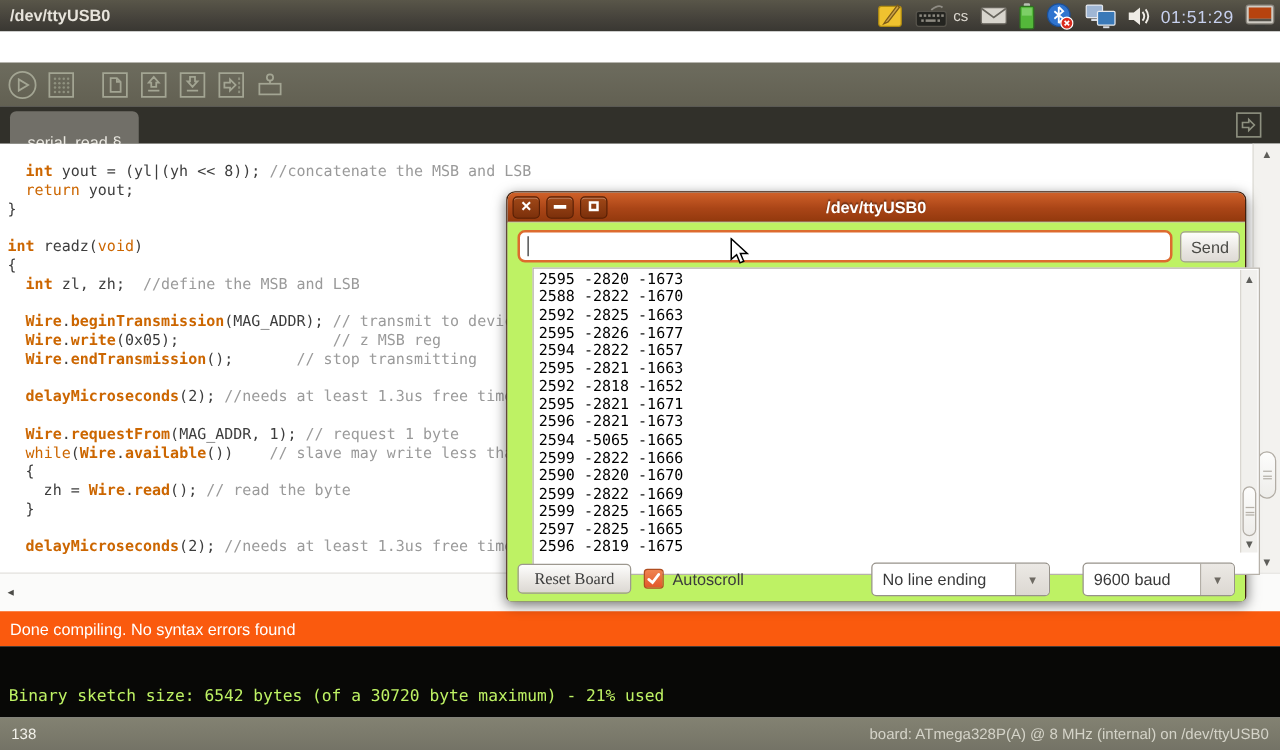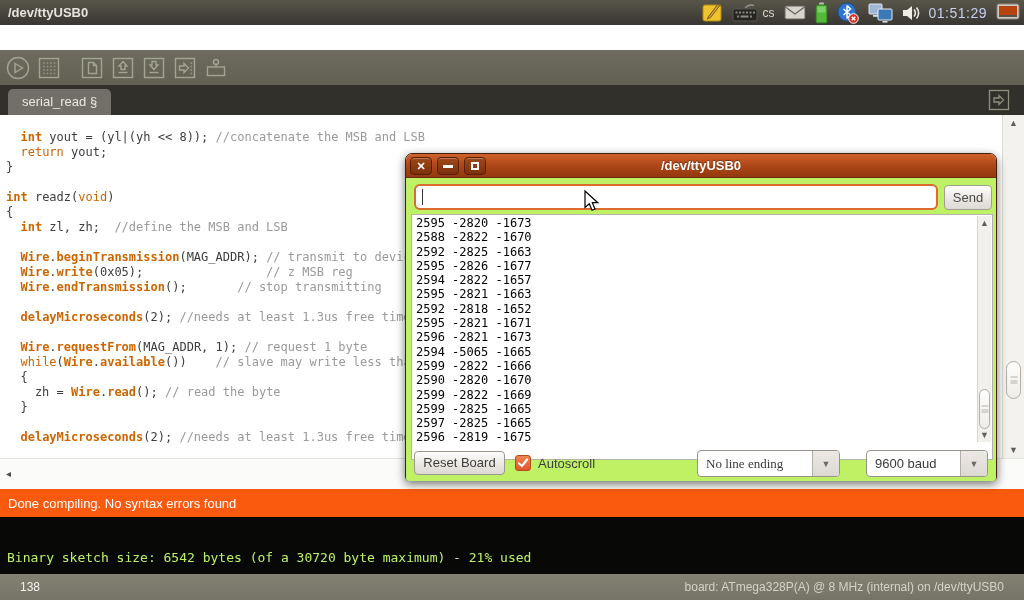--- a/index.html
+++ b/index.html
@@ -23,21 +23,21 @@
 
   
   .toolbar { position:absolute; left:0; top:50px; width:1024px; height:35px;
     background:linear-gradient(#6d6c5e,#626052); display:flex; align-items:center; padding-left:4px; }
   .tool-btn { width:28px; height:28px; display:flex; align-items:center; justify-content:center; margin-right:3px; }
   .tool-gap { width:12px; }
 
   
   .tabbar { position:absolute; left:0; top:85px; width:1024px; height:30px; background:#31302a; }
   .tab { position:absolute; left:8px; bottom:0; height:26px; background:#716f68;
-    border-radius:5px 5px 0 0; color:#eae8e1; font-size:13px; padding:5px 14px 0 14px; }
+    border-radius:5px 5px 0 0; color:#eae8e1; font-size:13px; padding:17px 14px 0 14px; }
   .tab-menu-btn { position:absolute; right:14px; top:4px; width:22px; height:22px; }
 
   
   .editor { position:absolute; left:0; top:115px; width:1024px; height:343px; background:#ffffff;
     font-family:"DejaVu Sans Mono", monospace; font-size:12px; color:#3d3d3d;
     padding:15px 0 0 6px; overflow:hidden; }
   .code-line { white-space:pre; height:15px; line-height:15px; }
   .code-line .kw  { color:#cc6600; font-weight:bold; }
   .code-line .kw2 { color:#cc6600; }
   .code-line .fn  { color:#cc6600; font-weight:bold; }
@@ -59,21 +59,21 @@
   .ed-hscroll .left-arrow { position:absolute; left:6px; top:9px; color:#4c4c48; font-size:10px; }
 
   
   .status-orange { position:absolute; left:0; top:489px; width:1024px; height:28px;
     background:#fa5a0e; color:#ffffff; font-size:13px; display:flex; align-items:center; padding-left:8px; }
   .console { position:absolute; left:0; top:517px; width:1024px; height:57px; background:#080806;
     color:#bef264; font-family:"DejaVu Sans Mono", monospace; font-size:13px; }
   .console-text { position:absolute; left:7px; top:33px; white-space:pre; }
   .footer { position:absolute; left:0; top:574px; width:1024px; height:26px;
     background:linear-gradient(#838272,#747366); display:flex; align-items:center;
-    font-size:12px; padding:0 20px; }
+    font-size:12px; padding:0 9px; }
   .footer-left { color:#f2f1ea; }
   .footer-right { margin-left:auto; color:#d4d3c8; }
 
   
   .sm-window { position:absolute; left:405px; top:153px; width:592px; height:328px;
     border:1px solid #40200e; border-radius:7px 7px 4px 4px;
     box-shadow:0 3px 10px rgba(0,0,0,.55); background:#f1efeb; }
   .sm-titlebar { position:absolute; left:0; top:0; width:100%; height:24px;
     background:linear-gradient(#d06129,#aa4517 55%,#93390d);
     border-radius:6px 6px 0 0; border-bottom:1px solid #6e2a09;
@@ -90,45 +90,45 @@
 
   .sm-body { position:absolute; left:0; top:24px; width:100%; height:303px; background:#bef264;
     border-radius:0 0 3px 3px; }
   .sm-input { position:absolute; left:8px; top:6px; width:524px; height:26px;
     border:2px solid #dd6b2f; border-radius:6px; background:#fff; font-size:13px;
     padding:0 6px; outline:none; color:#333; font-family:"Liberation Sans", sans-serif; }
   .sm-caret { position:absolute; left:16px; top:11px; width:1px; height:16px; background:#333; }
   .sm-send { position:absolute; left:538px; top:7px; width:48px; height:25px;
     background:linear-gradient(#fefefd,#e9e6e2 60%,#dedad5); border:1px solid #a29d94;
     border-radius:4px; font-size:13px; color:#4a4a46; text-align:center; line-height:23px; }
-  .sm-output { position:absolute; left:5px; top:36px; width:582px; height:246px;
+  .sm-output { position:absolute; left:20px; top:36px; width:582px; height:246px;
     background:#fff; border:1px solid #b7b2aa; overflow:hidden; }
   .sm-lines { position:absolute; left:4px; top:1px; font-family:"DejaVu Sans Mono", monospace;
     font-size:12px; color:#000; }
   .serial-line { white-space:pre; height:14.3px; line-height:14.3px; }
   .sm-vscroll { position:absolute; right:1px; top:1px; width:14px; height:226px;
     background:#f1f0ed; border-left:1px solid #d9d6d0; }
   .sm-vscroll .sb-thumb { left:1px; width:11px; }
 
   .sm-controls { position:absolute; left:0; top:267px; width:100%; height:36px;
     display:flex; align-items:center; padding:0 6px; }
   .sm-reset { width:91px; height:24px; background:linear-gradient(#fdfdfc,#e9e6e2 60%,#dcd8d3);
     border:1px solid #9d988f; border-radius:4px; font-size:13px; color:#3c3c3c;
-    text-align:center; line-height:22px; margin-left:2px; }
+    text-align:center; line-height:22px; margin-left:2px;font-family:Liberation Serif, serif; }
   .sm-check { width:16px; height:16px; margin-left:10px; border:1px solid #b04d20; border-radius:3px;
     background:linear-gradient(#ef8450,#e2582a); display:flex; align-items:center; justify-content:center; }
   .sm-check svg { display:block; }
   .sm-checklabel { font-size:13px; color:#3c3c3c; margin-left:7px; }
   .dropdown { display:flex; height:27px; background:#fff; border:1px solid #97928a;
     border-radius:4px; overflow:hidden; align-items:stretch; }
   .dd-text { font-size:13px; color:#3a3a3a; padding:5px 10px 0 8px; white-space:nowrap; }
   .dd-arrow { width:27px; background:linear-gradient(#ece9e5,#dcd8d2); border-left:1px solid #b3aea6;
     color:#6e6a63; font-size:9px; text-align:center; line-height:26px; }
   .dd-first { margin-left:auto; width:143px; }
-  .dd-first .dd-text { flex:1;font-family:Liberation Serif, serif; }
+  .dd-first .dd-text { flex:1; }
   .dd-second { margin-left:26px; width:122px; margin-right:2px; }
   .dd-second .dd-text { flex:1; }
 
   
   .cursor { position:absolute; left:584px; top:190px; z-index:50; }
 </style>
 </head>
 <body>
 
 <div id="screen">

